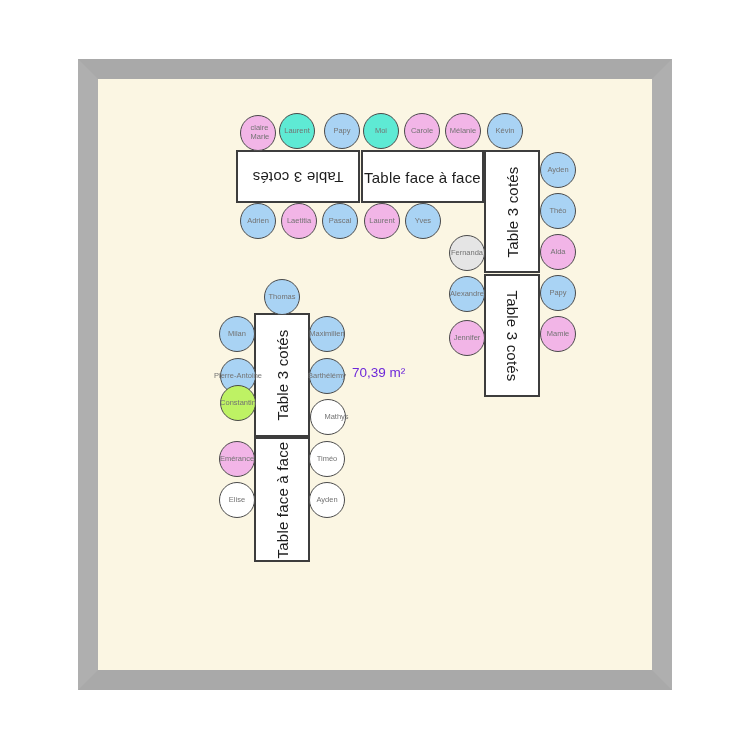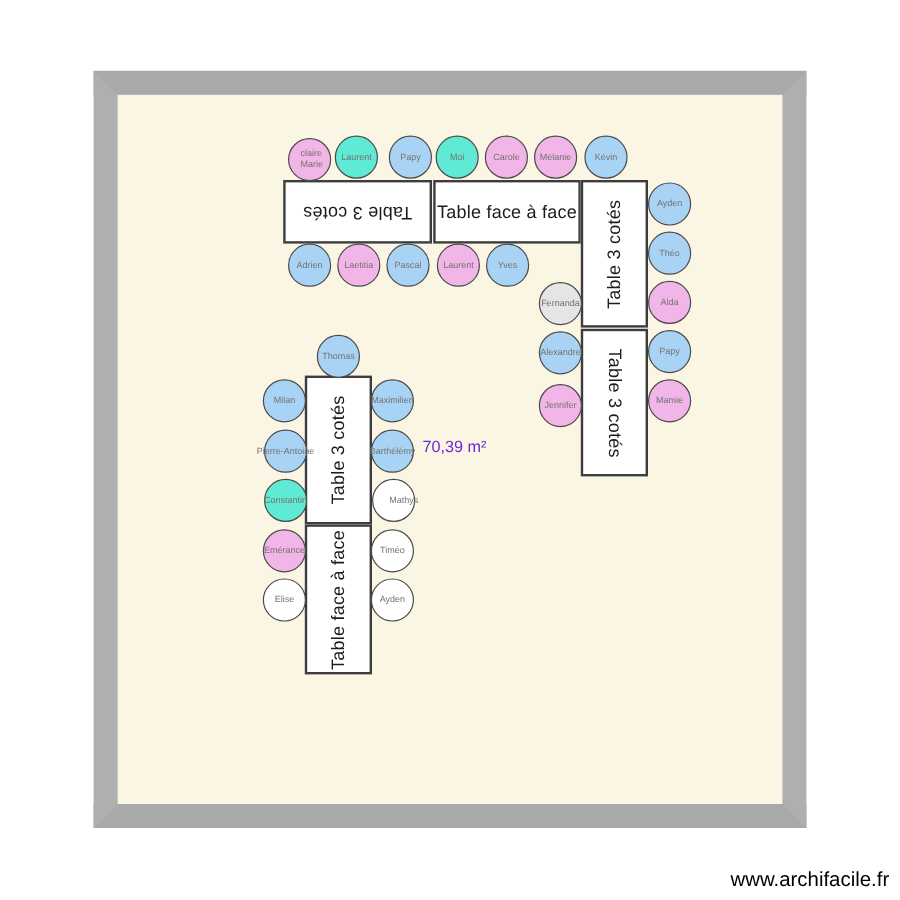--- a/index.html
+++ b/index.html
@@ -112,34 +112,33 @@
       </div>
       <div class="seat" style="left: 309px; top: 316px; background: rgb(169, 211, 244);">
         <span class="slabel">Maximilien</span>
       </div>
       <div class="seat" style="left: 220px; top: 358px; background: rgb(169, 211, 244);">
         <span class="slabel">Pierre-Antoine</span>
       </div>
       <div class="seat" style="left: 309px; top: 358px; background: rgb(169, 211, 244);">
         <span class="slabel">Barthélémy</span>
       </div>
-      <div class="seat" style="left: 220px; top: 399px; background: #5eead4; text-align: center;">
+      <div class="seat" style="left: 220px; top: 385px; background: #bef264; text-align: center;">
         <span class="slabel">Constantin</span>
       </div>
       <div class="seat" style="left: 310px; top: 399px; background: rgb(255, 255, 255); padding-left: 17px;">
         <span class="slabel">Mathys</span>
       </div>
       <div class="seat" style="left: 219px; top: 441px; background: rgb(242, 181, 231);">
         <span class="slabel">Emérance</span>
       </div>
       <div class="seat" style="left: 309px; top: 441px; background: rgb(255, 255, 255);">
         <span class="slabel">Timéo</span>
       </div>
       <div class="seat" style="left: 219px; top: 482px; background: rgb(255, 255, 255);">
         <span class="slabel">Elise</span>
       </div>
       <div class="seat" style="left: 309px; top: 482px; background: rgb(255, 255, 255);">
         <span class="slabel">Ayden</span>
       </div>
     </div>
   <div class="area-label" id="area-label" style="left: 352px; top: 365px;">70,39 m²</div>
-  <div class="watermark">www.archifacile.fr</div>
 </div>
 
 </body></html>

